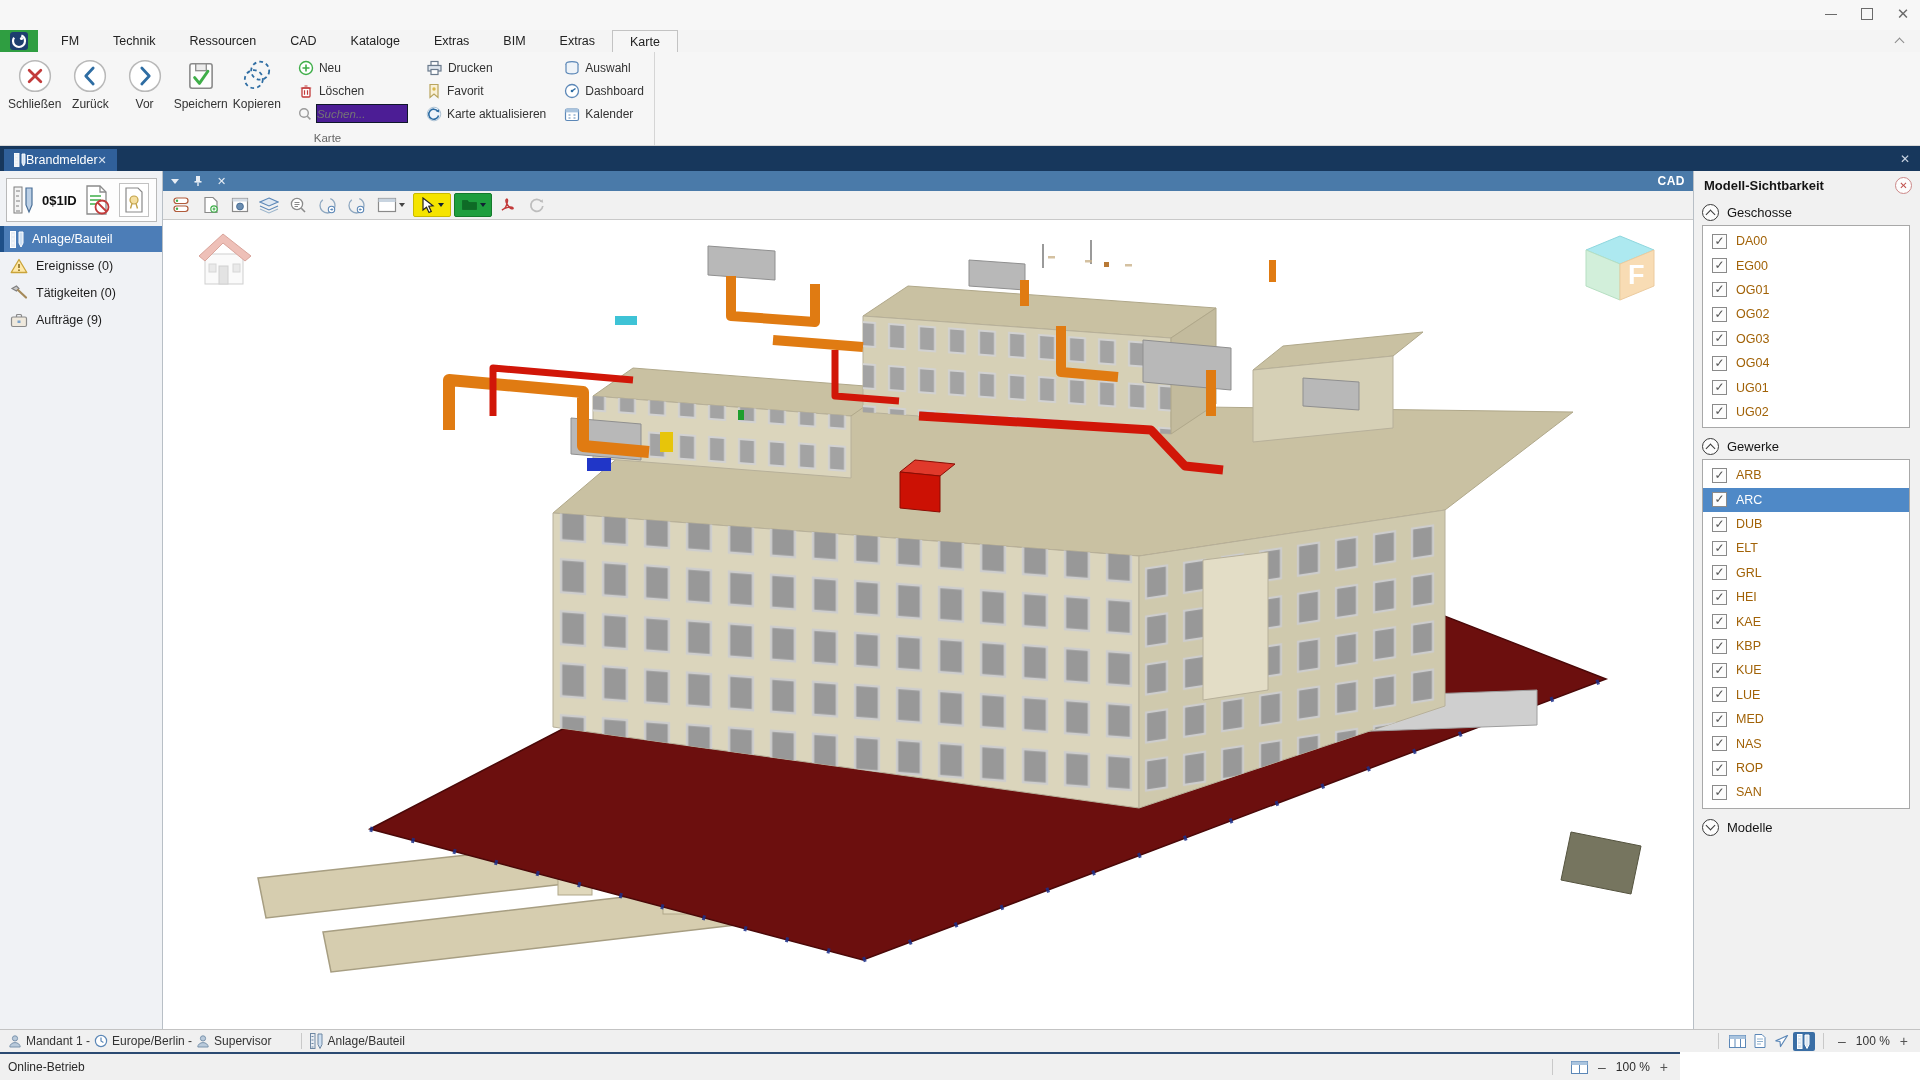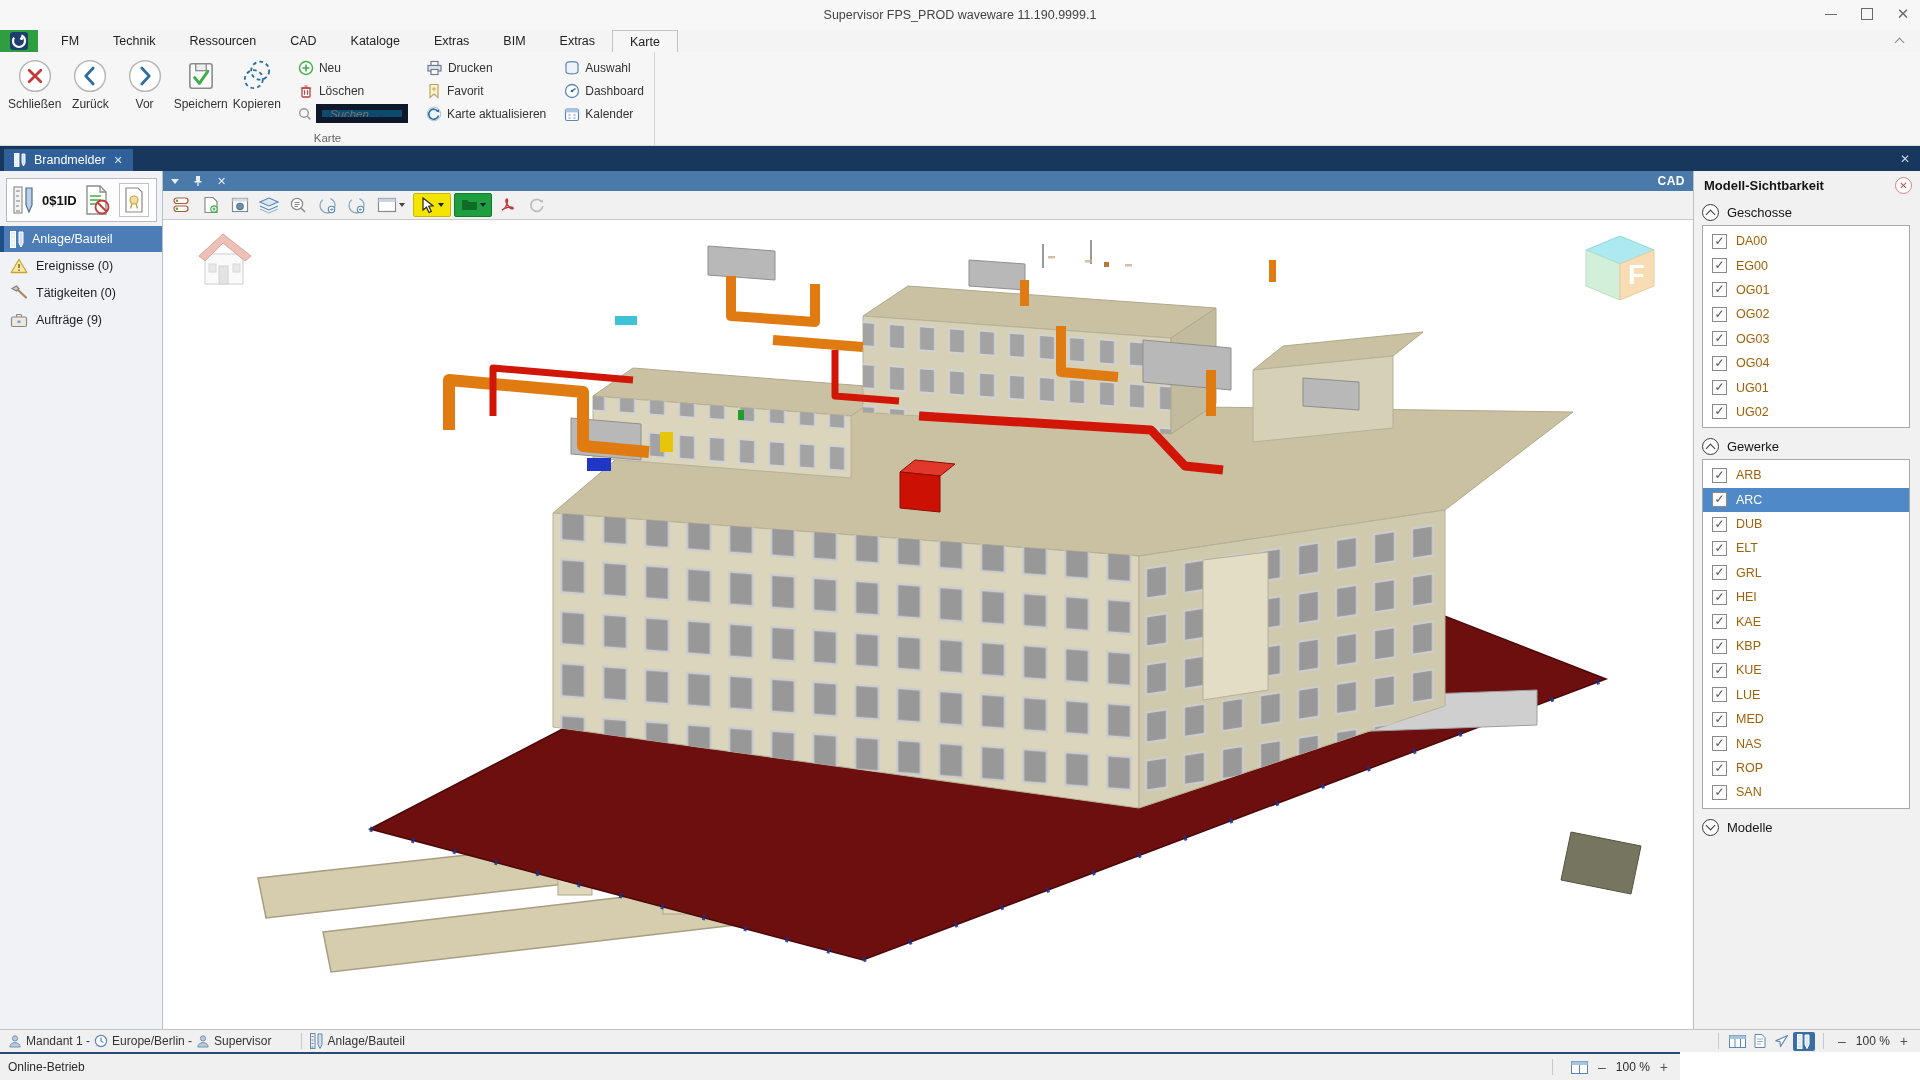--- a/index.html
+++ b/index.html
@@ -26,26 +26,26 @@
 
   
   #ribbon { position:absolute; left:0; top:52px; width:1920px; height:94px; background:#f6f6f6; border-bottom:1px solid #d9d9d9; }
   #ribbon-group { position:absolute; left:0; top:0; width:655px; height:94px; border-right:1px solid #d5d5d5; }
   .rg-inner { display:flex; align-items:flex-start; padding:4px 6px 0 8px; gap:4px; }
   .bigbtn { width:56px; display:flex; flex-direction:column; align-items:center; gap:3px; padding-top:2px; cursor:pointer; }
   .bigbtn .blabel { font-size:12px; color:#333; white-space:nowrap; }
   .rcol { display:flex; flex-direction:column; gap:2px; margin-top:1px; }
   .smallbtn { display:flex; align-items:center; gap:5px; height:21px; padding:0 4px; cursor:pointer; color:#333; font-size:12px; white-space:nowrap; }
   .searchwrap { display:flex; align-items:center; gap:4px; height:21px; padding:0 4px; }
-  .searchwrap input { width:92px; height:19px; border:6px solid #0f172a; background:#0c4a6e; font-style:italic; color:#9a9a9a; font-size:11.5px; padding:0 8px; font-family:"Liberation Sans",sans-serif; }
+  .searchwrap input { width:92px; height:19px; border:1px solid #0f172a; background:#4c1d95; font-style:italic; color:#9a9a9a; font-size:11.5px; padding:0 0; font-family:"Liberation Sans",sans-serif; }
   #ribbon-grouplabel { position:absolute; left:0; bottom:2px; width:655px; text-align:center; font-size:11.5px; color:#666; }
 
   
   #tabstrip { position:absolute; left:0; top:146px; width:1920px; height:25px; background:#17375c; display:flex; align-items:flex-end; }
-  #doctab { margin-left:4px; height:22px; background:#30609a; color:#fff; display:flex; align-items:center; gap:8px; padding:0 10px; font-size:12.5px; cursor:pointer; }
+  #doctab { margin-left:4px; height:22px; background:#30609a; color:#fff; display:flex; align-items:center; padding:0 10px; font-size:12.5px; cursor:pointer; }
   #doctab .tclose { color:#d7e2ef; font-size:11px; cursor:pointer; }
   #strip-close { margin-left:auto; margin-right:10px; color:#c9d4e2; font-size:12px; align-self:center; cursor:pointer; }
 
   
   #content { position:absolute; left:0; top:171px; width:1920px; height:858px; background:#e8ebee; }
   
   #sidebar { position:absolute; left:0; top:0; width:163px; height:858px; background:#f0f2f5; border-right:1px solid #b8bfc6; padding-top:7px; }
   #sb-header { margin:0 5px 4px 6px; background:#fdfdfd; border:1px solid #b9b9b9; height:44px; display:flex; align-items:center; padding:0 5px; gap:6px; }
   #sb-id { font-weight:bold; font-size:13px; color:#111; }
   #sb-cert { width:30px; height:34px; border:1px solid #c2c2c2; background:#fff; display:flex; align-items:center; justify-content:center; margin-left:2px; }
@@ -95,21 +95,20 @@
   #bottombar { position:absolute; left:0; top:1052px; width:1680px; height:28px; background:#f0f0f0; border-top:2px solid #2b4a72; display:flex; align-items:center; font-size:12px; color:#2a2a2a; }
   #bottombar .left { margin-left:8px; }
   #bottombar .right { margin-left:auto; display:flex; align-items:center; gap:10px; margin-right:12px; }
 
   svg { display:block; }
 </style>
 </head>
 <body>
 
 <div id="titlebar">
-  <div class="title">Supervisor  FPS_PROD waveware 11.190.9999.1</div>
   <div class="wincontrols">
     <div class="wc wc-min"></div>
     <div class="wc wc-max"></div>
     <div class="wc wc-close">✕</div>
   </div>
 </div>
 
 <div id="menubar">
   <div id="applogo">
     <svg width="20" height="18" viewBox="0 0 20 18">

